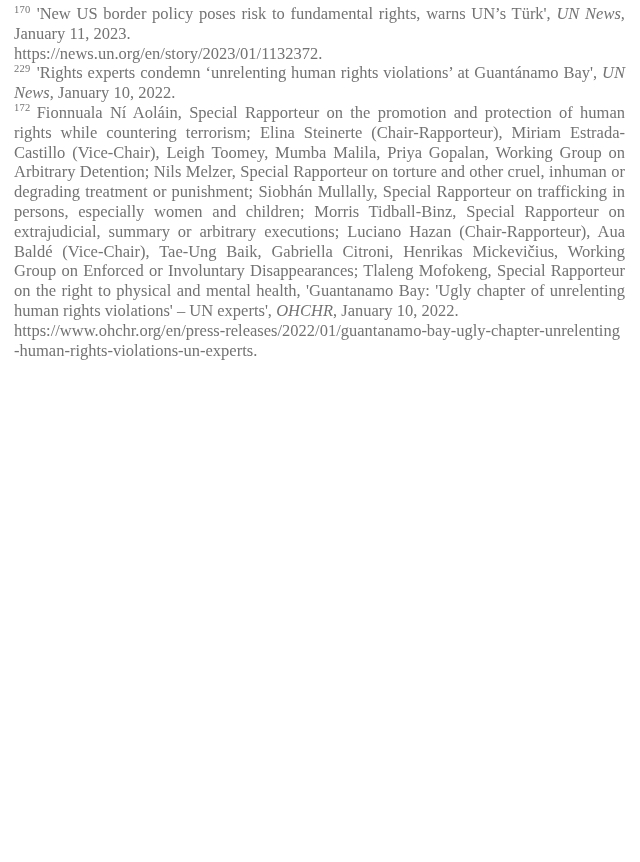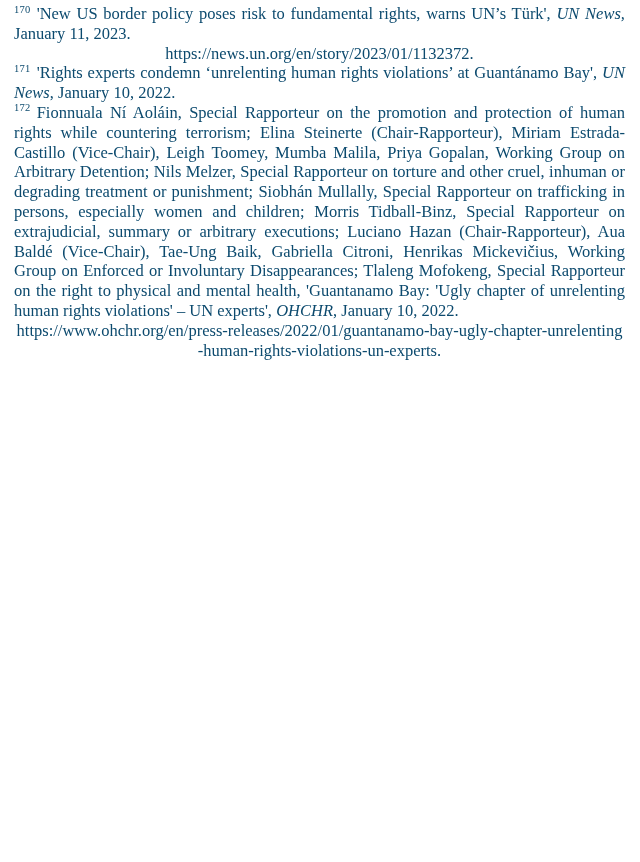--- a/index.html
+++ b/index.html
@@ -7,21 +7,21 @@
     padding: 0;
     background: #ffffff;
   }
   .page {
     position: relative;
     width: 640px;
     height: 862px;
     background: #ffffff;
     box-sizing: border-box;
     padding: 4px 15px 0 14px;
-    color: #0c4a6e;
+    color: #737373;
     font-family: "Liberation Serif", "DejaVu Serif", serif;
     font-size: 16.5px;
     line-height: 19.8px;
     overflow: hidden;
   }
   .footnote {
     margin: 0;
     text-align: justify;
   }
   .fn-marker {
@@ -32,26 +32,26 @@
     letter-spacing: 0.3px;
   }
   .fn-seg {
     font-style: normal;
   }
   em.fn-seg {
     font-style: italic;
   }
   .fn-url {
     display: block;
-    text-align: center;
+    text-align: left;
     word-break: break-all;
   }
 </style>
 </head>
 <body>
 
 <div class="page">
   <div id="footnotes">
       <p class="footnote"><sup class="fn-marker">170</sup><span class="fn-seg">'New US border policy poses risk to fundamental rights, warns UN’s Türk', </span><em class="fn-seg">UN News,</em><span class="fn-seg"> January 11, 2023.</span><span class="fn-url">https://news.un.org/en/story/2023/01/1132372.</span></p>
-      <p class="footnote"><sup class="fn-marker">171</sup><span class="fn-seg">'Rights experts condemn ‘unrelenting human rights violations’ at Guantánamo Bay', </span><em class="fn-seg">UN News</em><span class="fn-seg">, January 10, 2022.</span></p>
+      <p class="footnote"><sup class="fn-marker">229</sup><span class="fn-seg">'Rights experts condemn ‘unrelenting human rights violations’ at Guantánamo Bay', </span><em class="fn-seg">UN News</em><span class="fn-seg">, January 10, 2022.</span></p>
       <p class="footnote"><sup class="fn-marker">172</sup><span class="fn-seg">Fionnuala Ní Aoláin, Special Rapporteur on the promotion and protection of human rights while countering terrorism; Elina Steinerte (Chair-Rapporteur), Miriam Estrada-Castillo (Vice-Chair), Leigh Toomey, Mumba Malila, Priya Gopalan, Working Group on Arbitrary Detention; Nils Melzer, Special Rapporteur on torture and other cruel, inhuman or degrading treatment or punishment; Siobhán Mullally, Special Rapporteur on trafficking in persons, especially women and children; Morris Tidball-Binz, Special Rapporteur on extrajudicial, summary or arbitrary executions; Luciano Hazan (Chair-Rapporteur), Aua Baldé (Vice-Chair), Tae-Ung Baik, Gabriella Citroni, Henrikas Mickevičius, Working Group on Enforced or Involuntary Disappearances; Tlaleng Mofokeng, Special Rapporteur on the right to physical and mental health, 'Guantanamo Bay: 'Ugly chapter of unrelenting human rights violations' – UN experts', </span><em class="fn-seg">OHCHR</em><span class="fn-seg">, January 10, 2022.</span><span class="fn-url">https://www.ohchr.org/en/press-releases/2022/01/guantanamo-bay-ugly-chapter-unrelenting-human-rights-violations-un-experts.</span></p>
     </div>
 </div>
 
 </body></html>

